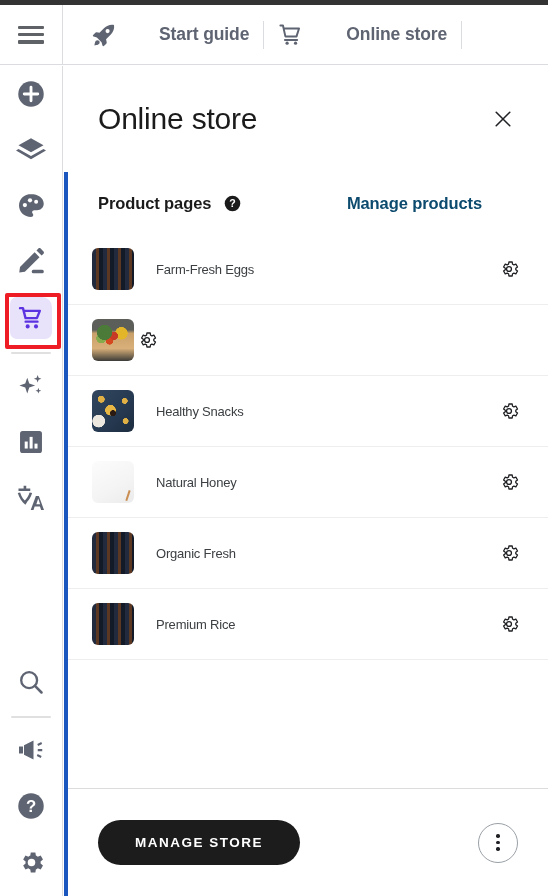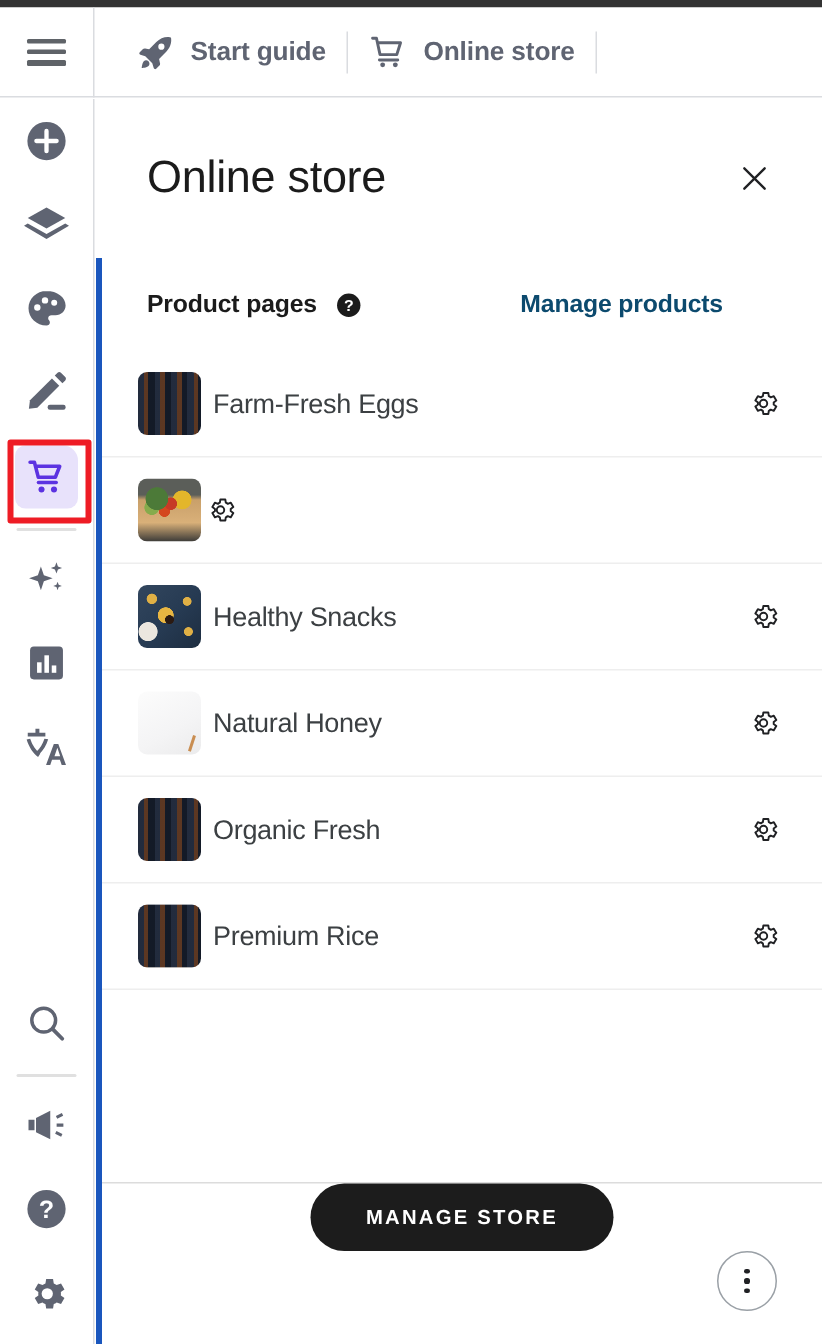--- a/index.html
+++ b/index.html
@@ -81,20 +81,21 @@
     height: 60px;
     padding: 0 14px;
     cursor: pointer;
   }
   .topbar-item .tb-label {
     font-size: 17.5px;
     color: #5f6472;
     font-weight: 600;
     letter-spacing: -0.1px;
     white-space: nowrap;
+    margin-left: 32px;
   }
   .tb-icon { width: 26px; height: 26px; display:block; flex: 0 0 auto;}
   .tb-sep {
     width: 1px;
     height: 28px;
     background: #dadce0;
     flex: 0 0 auto;
   }
 
   
@@ -248,22 +249,22 @@
     width: 42px;
     height: 42px;
     border-radius: 6px;
     flex: 0 0 auto;
     background-size: cover;
     background-position: center;
     overflow: hidden;
     position: relative;
   }
   .pname {
-    margin-left: 8px;
-    font-size: 18px;
+    margin-left: 22px;
+    font-size: 13px;
     color: #3c4043;
     font-weight: 400;
     letter-spacing: -0.2px;
     flex: 1 1 auto;
     white-space: nowrap;
     overflow: hidden;
     text-overflow: ellipsis;
   }
   .gear {
     width: 26px; height: 26px;
@@ -275,21 +276,20 @@
   
   .panel-footer {
     position: absolute;
     bottom: 0; left: 0;
     width: 484px;
     height: 108px;
     border-top: 1px solid #dcdcdc;
     display: flex;
     align-items: center;
     padding: 0 30px 0 34px;
-    flex-direction: column;
   }
   .manage-btn {
     height: 45px;
     min-width: 202px;
     padding: 0 26px;
     border-radius: 23px;
     background: #1c1c1c;
     color: #ffffff;
     font-size: 13.5px;
     font-weight: 700;

